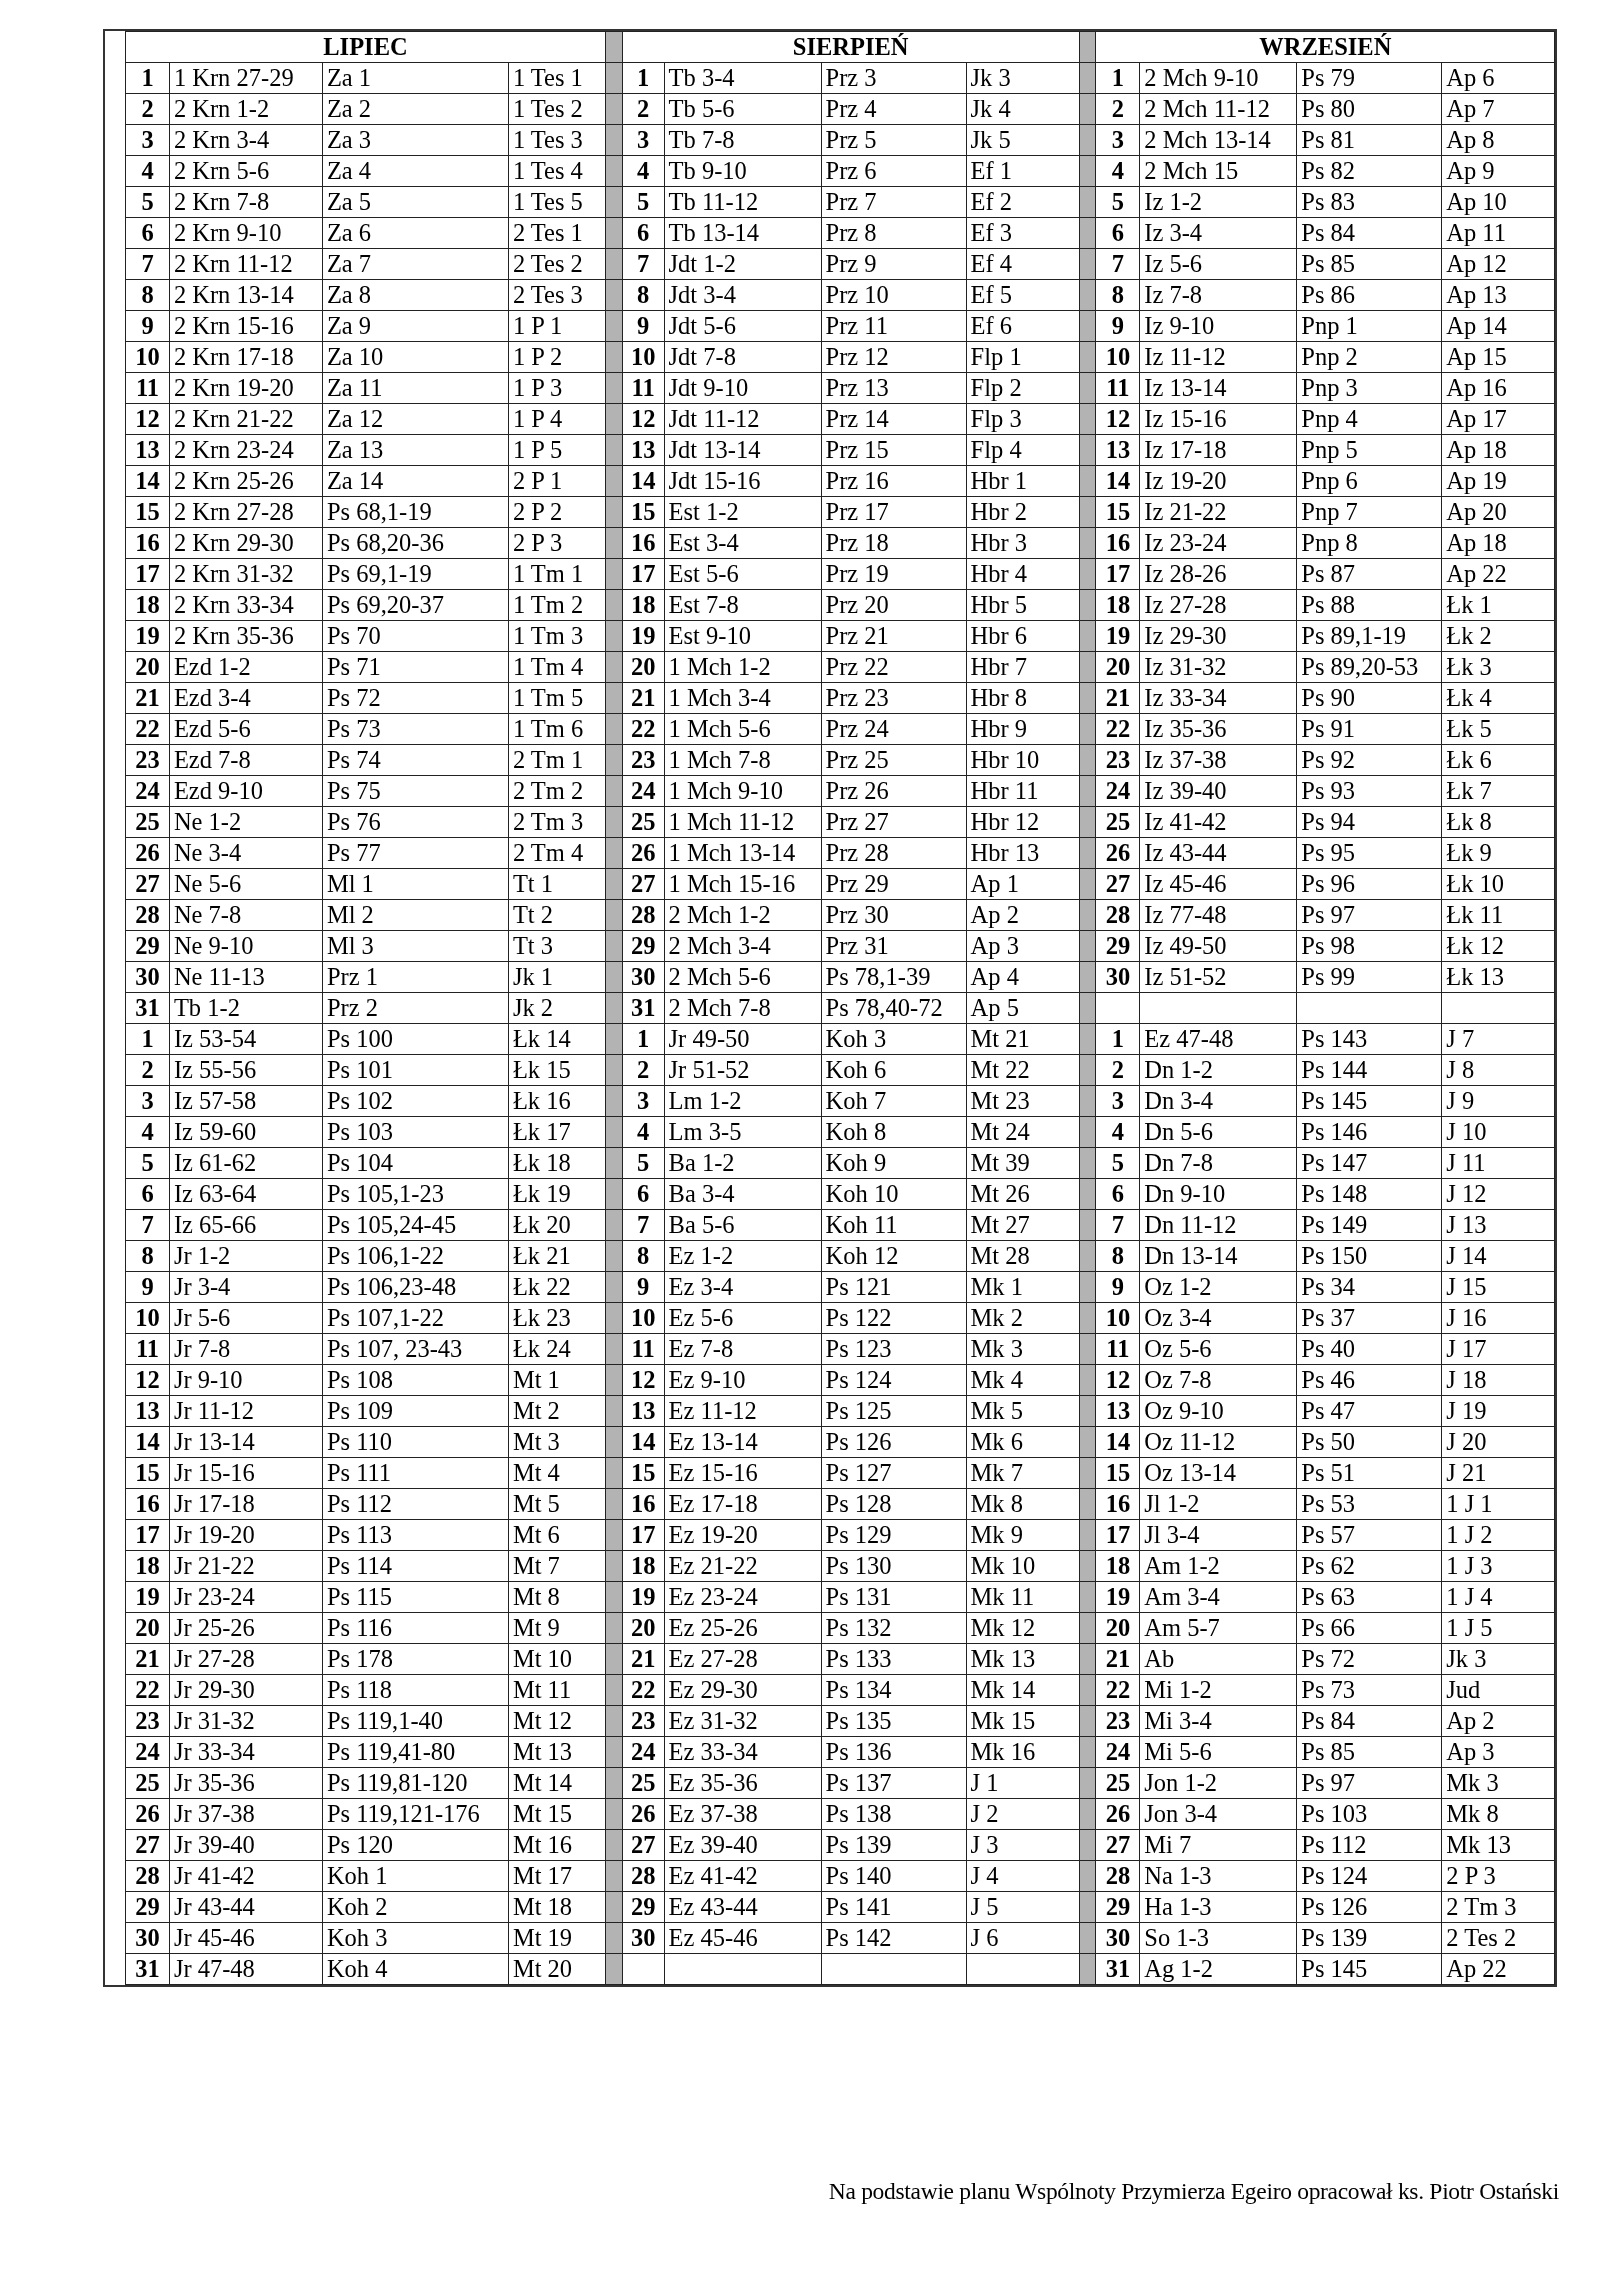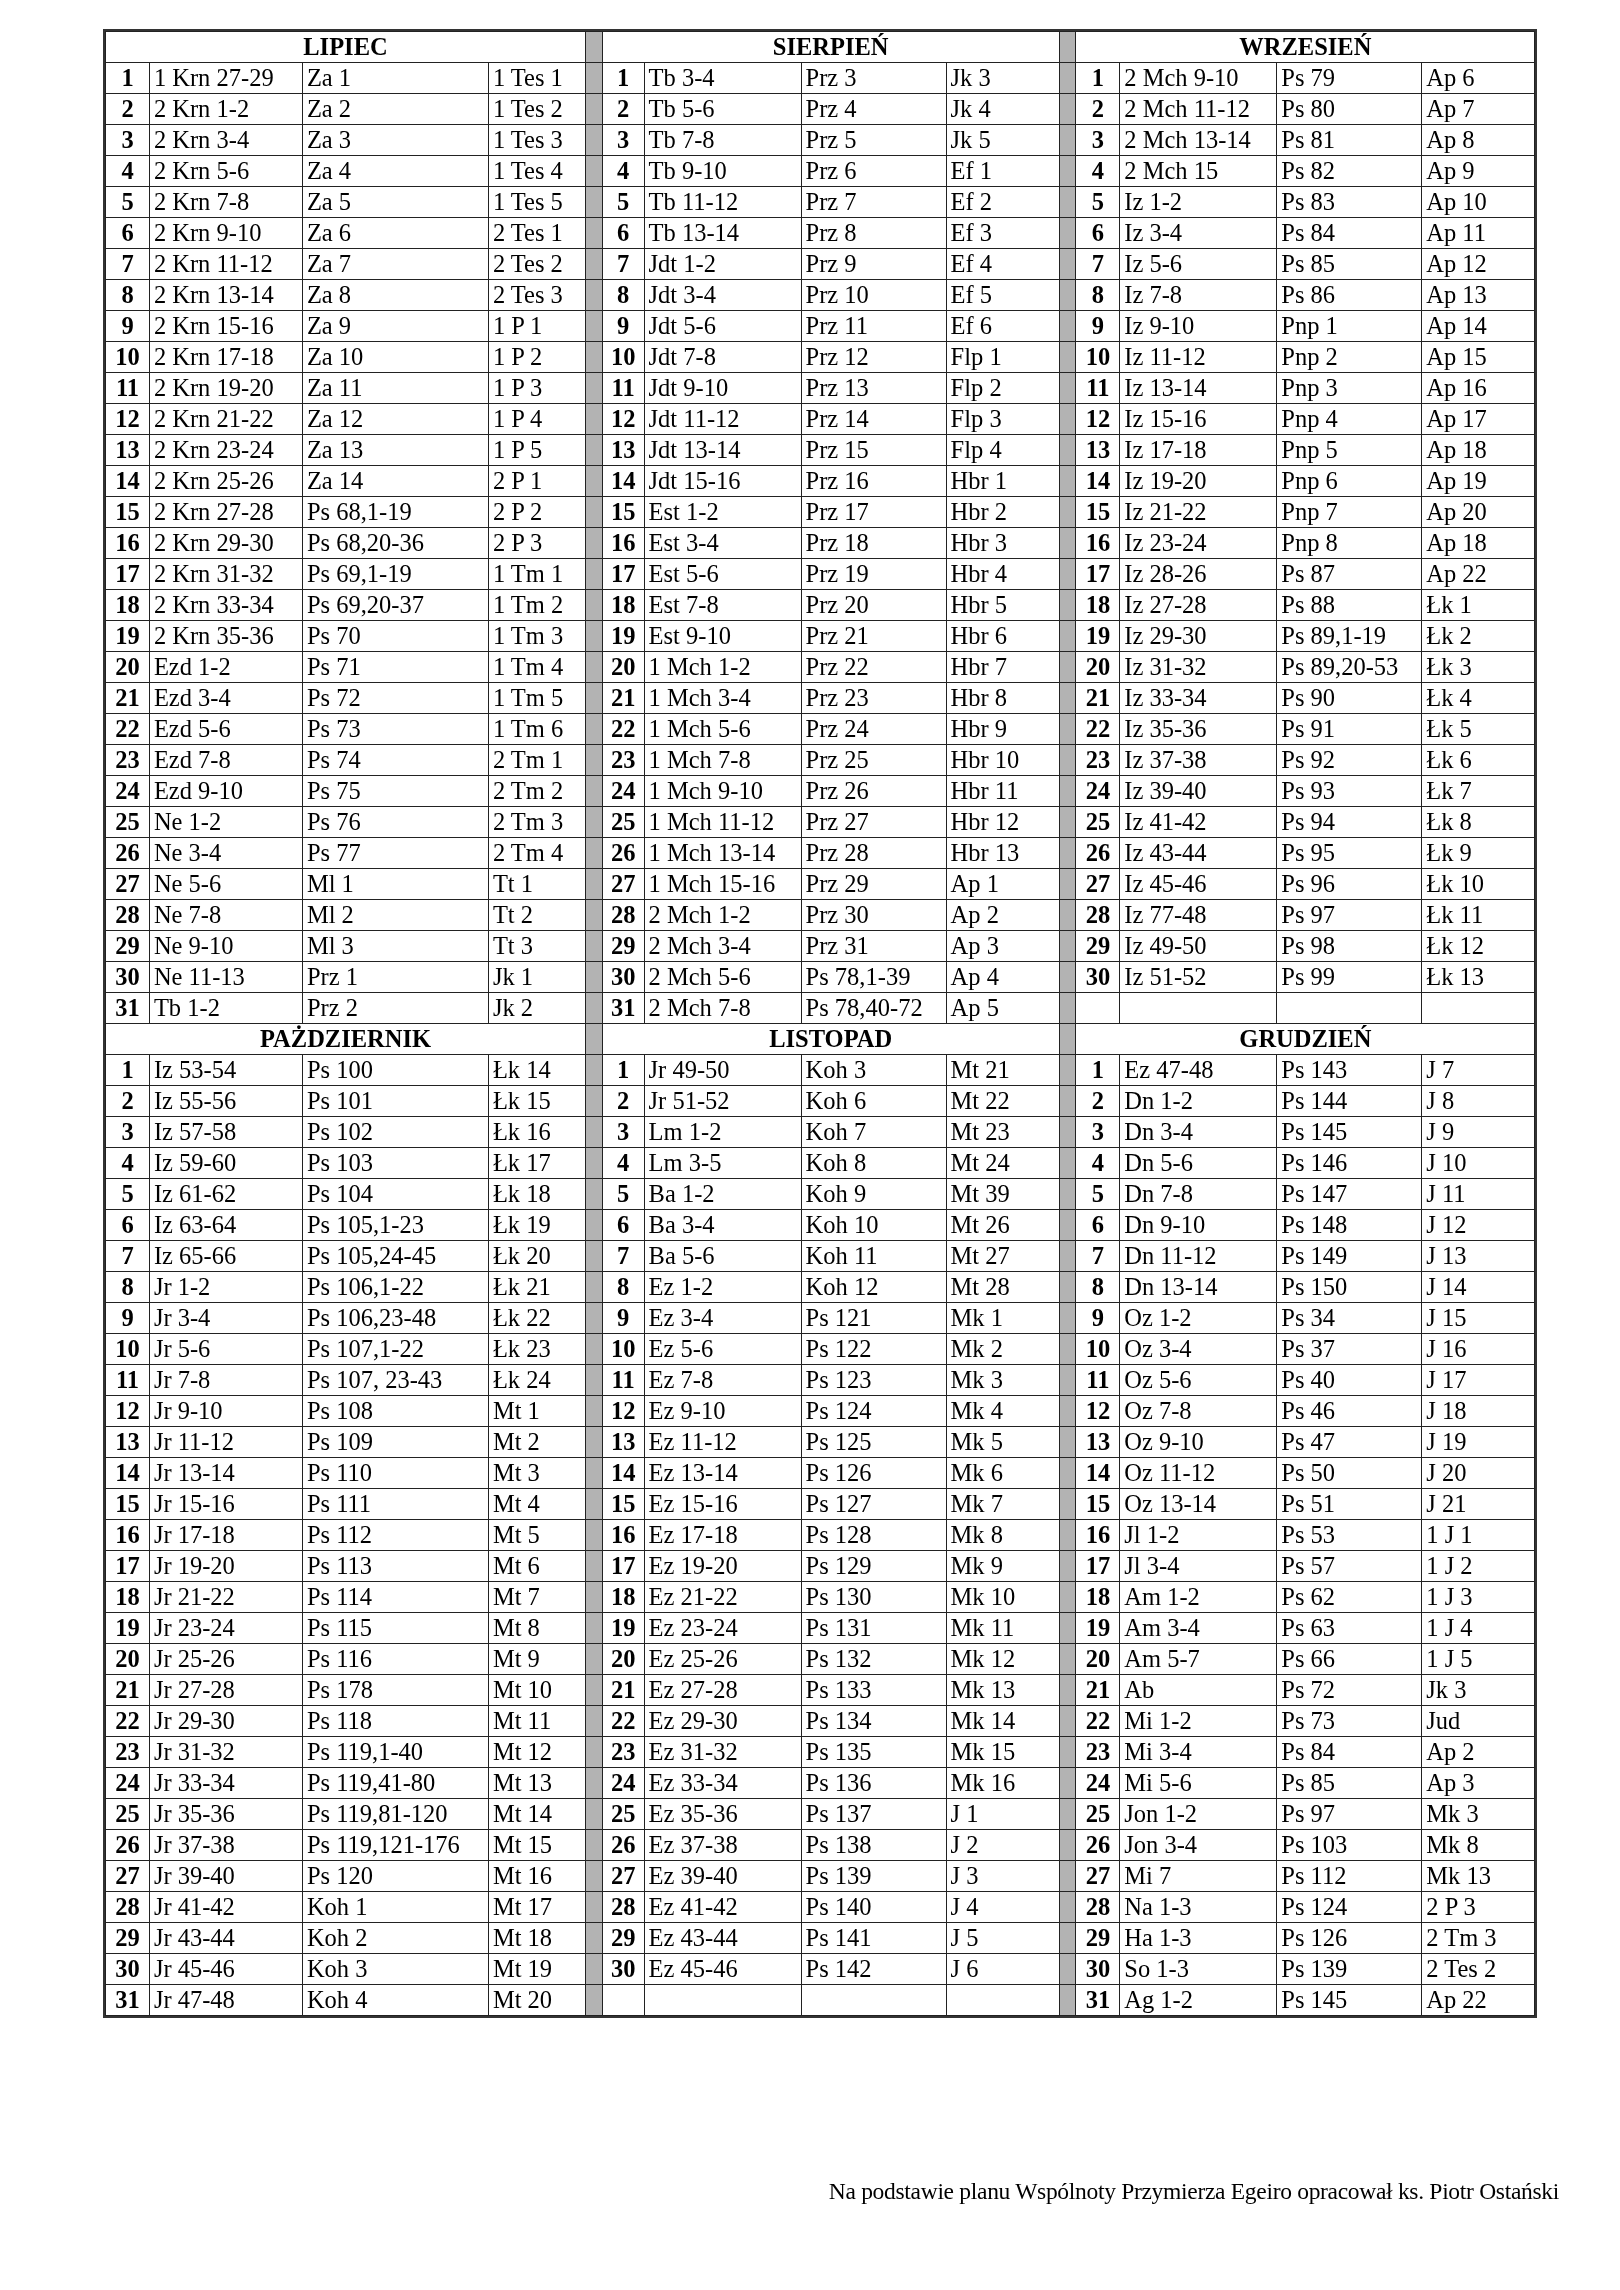--- a/index.html
+++ b/index.html
@@ -1,18 +1,18 @@
 <!DOCTYPE html>
 <html><head>
 <meta charset="utf-8">
 <style>
   html, body { margin:0; padding:0; background:#ffffff; }
   body { width:1620px; height:2291px; position:relative; font-family:"Liberation Serif", serif; color:#000; }
   #sheet { position:absolute; left:103px; top:29px; border:2.9px double #333; }
-  table.plan { border-collapse:collapse; table-layout:fixed; }
+  table.plan { border-collapse:collapse; table-layout:fixed;margin-left:20px; }
   table.plan td { border:1.5px solid #222; height:30px; padding:0 3.9px; font-size:24.5px; line-height:30px; white-space:nowrap; overflow:hidden; }
   td.num { font-weight:bold; text-align:center; padding:0 2px; }
   td.month { font-weight:bold; text-align:center; font-size:24.5px; }
   td.sep { background:#b3b3b3; padding:0; border-left:2px solid #333; border-right:2px solid #333; }
   #footer { position:absolute; top:2178px; right:61px; font-size:23.5px; font-family:"Liberation Serif", serif; letter-spacing:-0.3px; }
 </style>
 </head>
 <body>
 
 <div id="sheet">
@@ -531,27 +531,20 @@
           <td>2 Mch 7-8</td>
           <td>Ps 78,40-72</td>
           <td>Ap 5</td>
           <td class="sep"></td>
           <td class="num"></td>
           <td></td>
           <td></td>
           <td></td>
         </tr>
         <tr>
-          <td colspan="4" class="month">PAŻDZIERNIK</td>
-          <td class="sep"></td>
-          <td colspan="4" class="month">LISTOPAD</td>
-          <td class="sep"></td>
-          <td colspan="4" class="month">GRUDZIEŃ</td>
-        </tr>
-        <tr>
           <td class="num">1</td>
           <td>Iz 53-54</td>
           <td>Ps 100</td>
           <td>Łk 14</td>
           <td class="sep"></td>
           <td class="num">1</td>
           <td>Jr 49-50</td>
           <td>Koh 3</td>
           <td>Mt 21</td>
           <td class="sep"></td>

